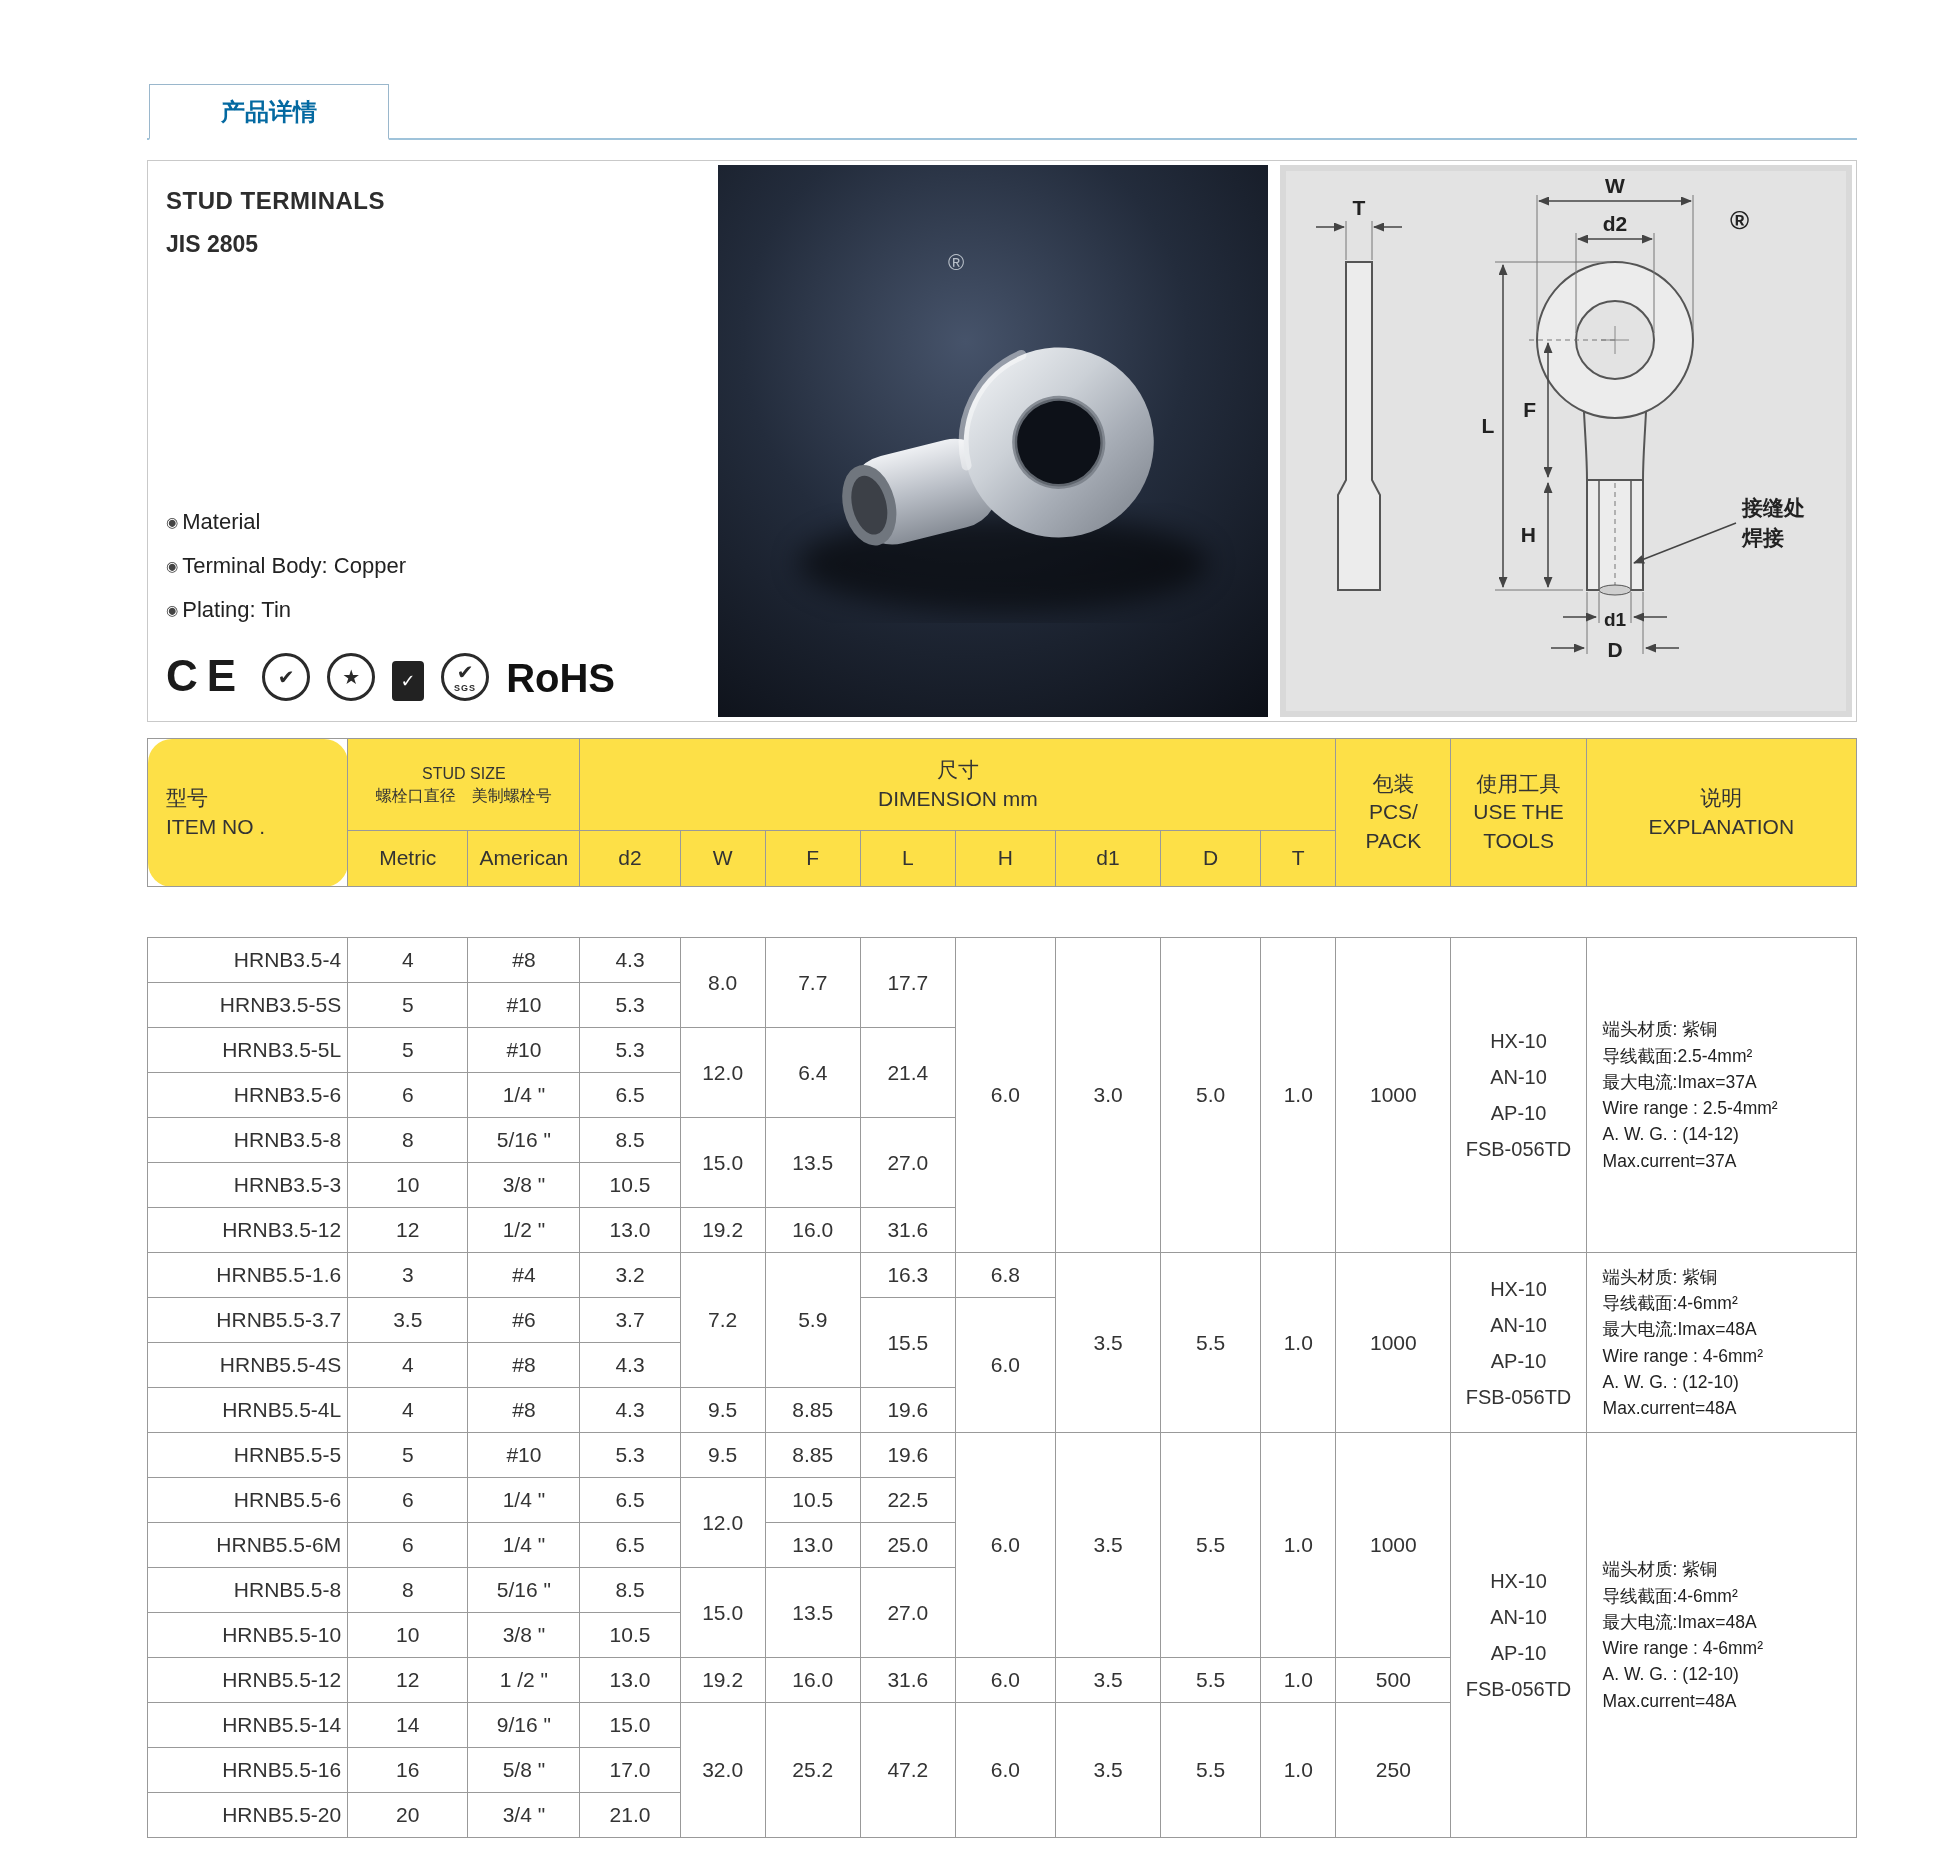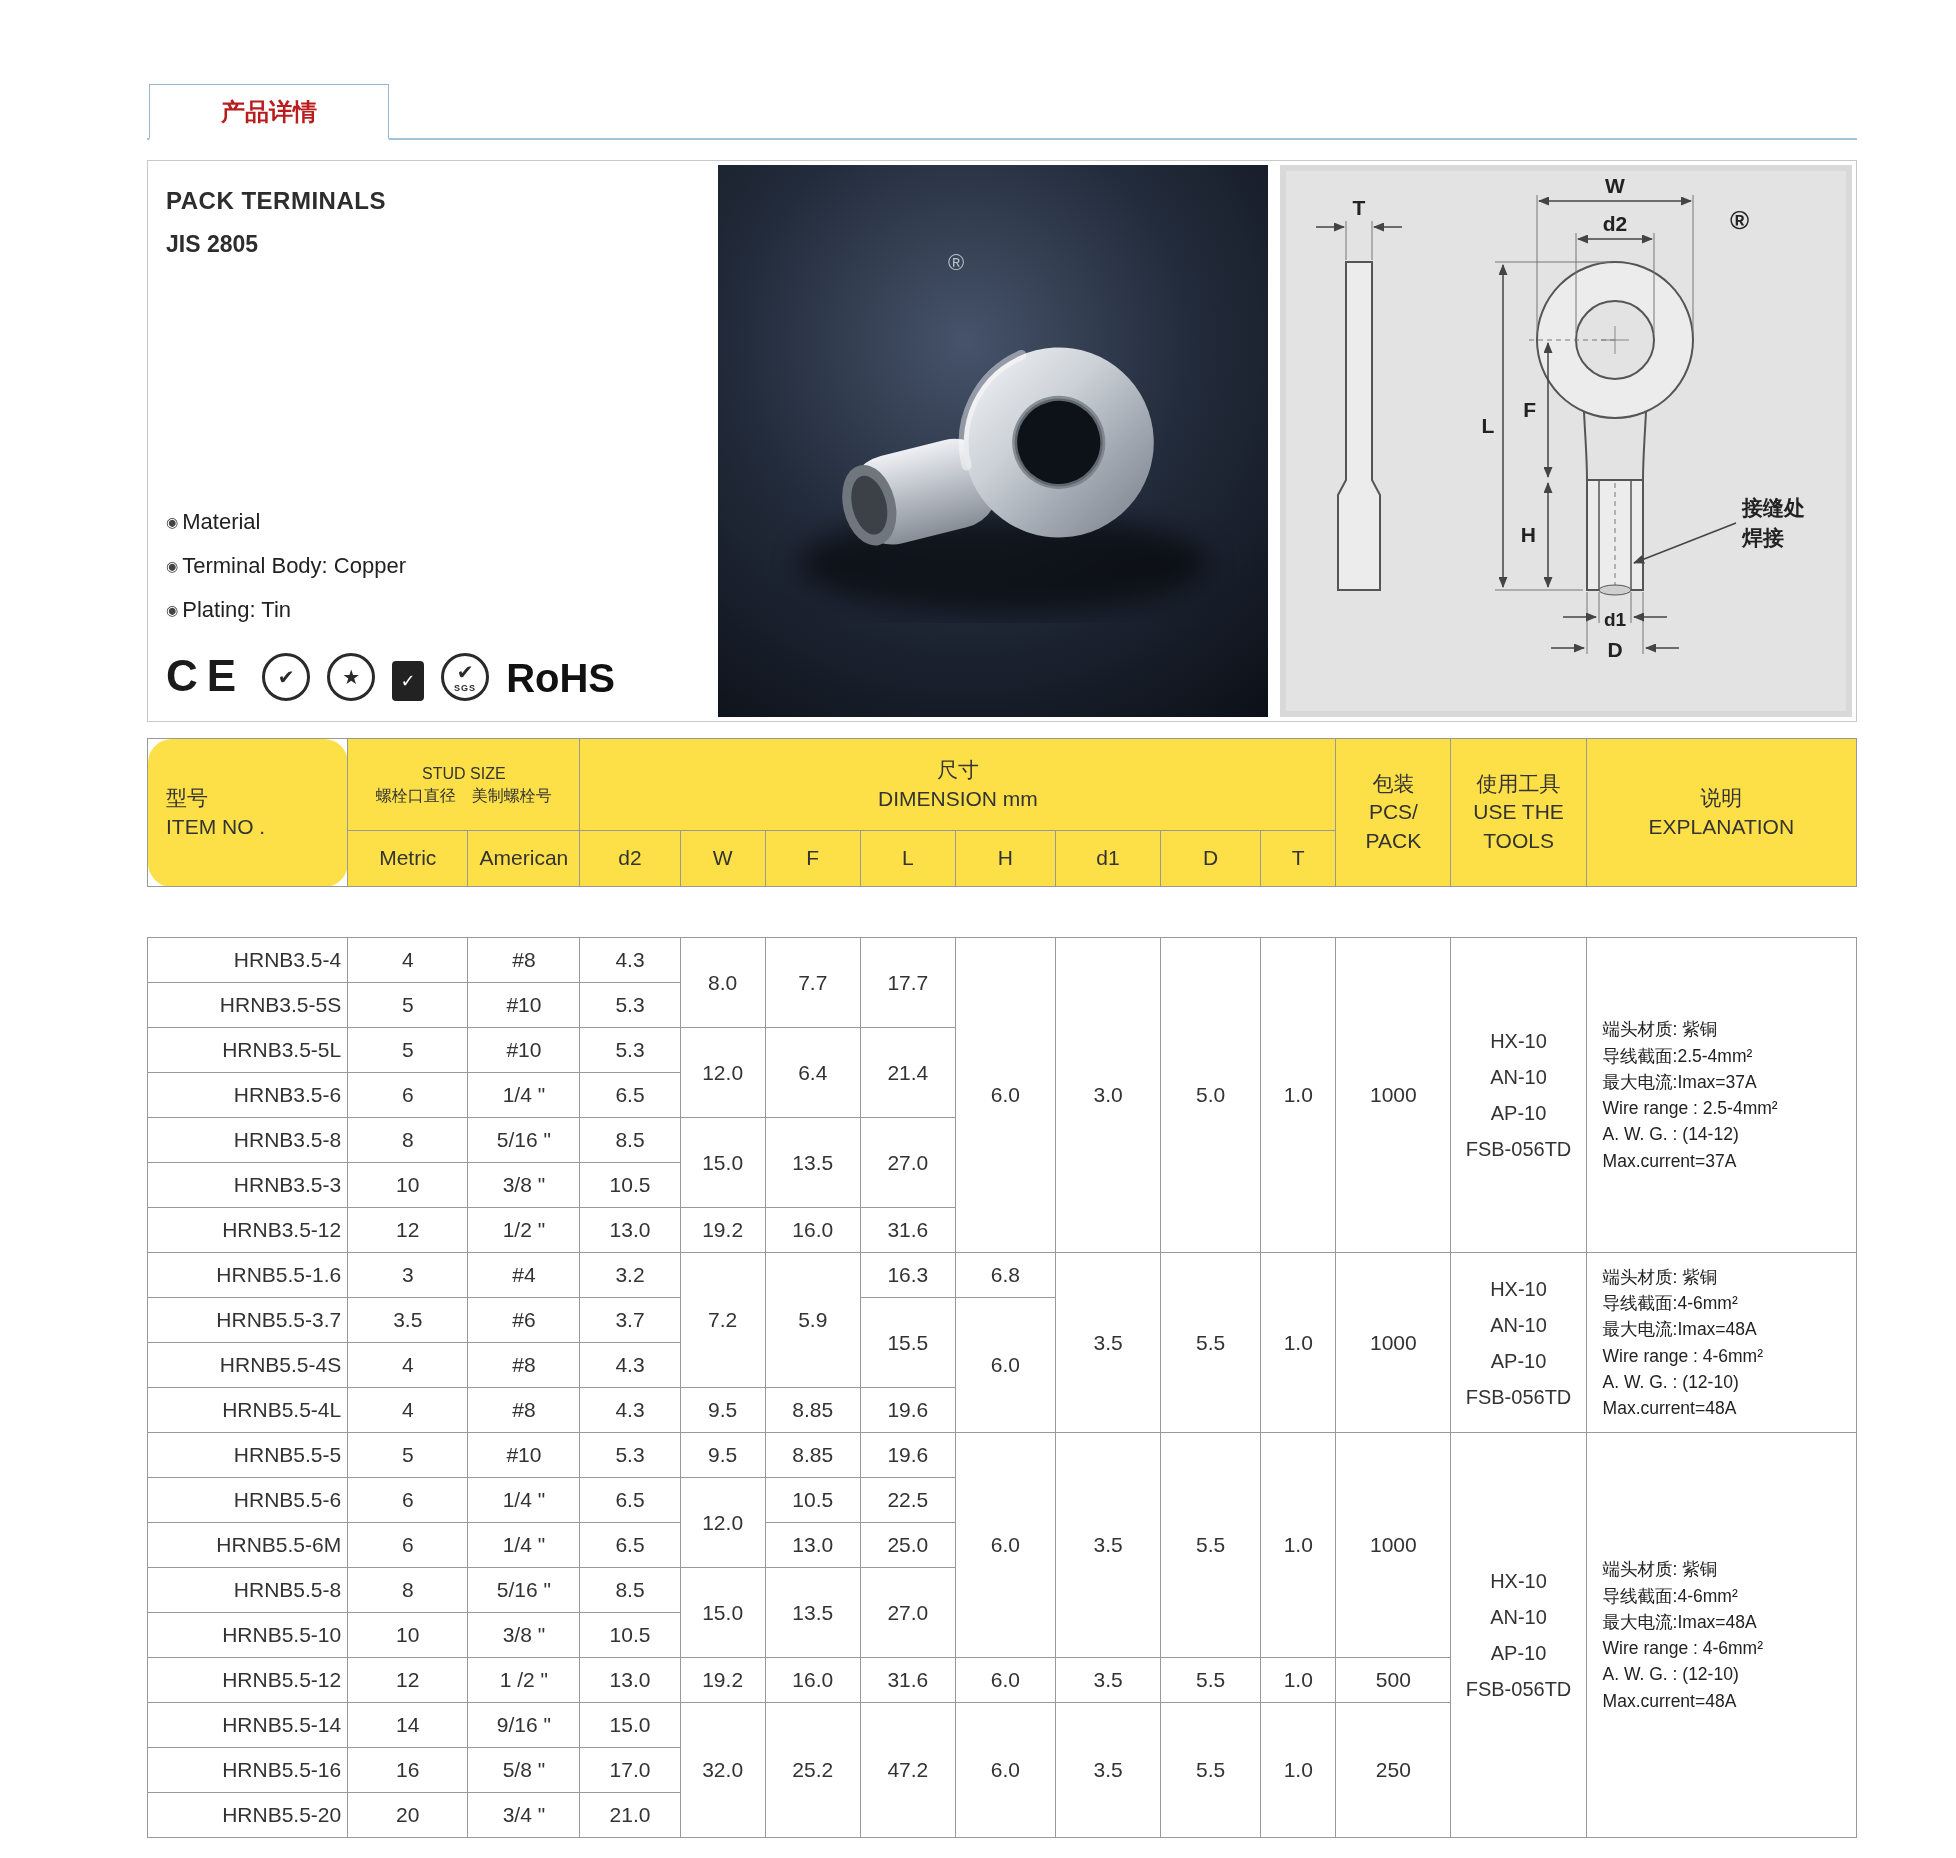--- a/index.html
+++ b/index.html
@@ -9,21 +9,21 @@
     font-family:"Liberation Sans","DejaVu Sans",sans-serif; color:#333;
   }
   .content { width:1710px; margin-left:147px; }
 
   
   .tabbar { margin-top:84px; height:56px; border-bottom:2px solid #9fc3da; position:relative; }
   .tab {
     position:absolute; left:2px; bottom:-2px; height:56px; width:240px;
     background:#fff; border:1px solid #9ab7cc; border-bottom:2px solid #fff;
     display:flex; align-items:center; justify-content:center;
-    font-size:24px; font-weight:bold; color:#b91c1c; cursor:pointer;
+    font-size:24px; font-weight:bold; color:#0369a1; cursor:pointer;
   }
 
   
   .product-box { margin-top:20px; border:1px solid #c9c9c9; height:562px; display:flex; padding:4px; }
   .product-info { flex:0 0 566px; padding:22px 14px 8px 14px; display:flex; flex-direction:column; }
   .product-title { font-size:24px; font-weight:bold; color:#2d2d2d; letter-spacing:.5px; }
   .product-standard { font-size:23px; font-weight:bold; color:#2d2d2d; margin-top:16px; }
   .bullets { margin-top:auto; list-style:none; }
   .bullets li { font-size:22px; color:#222; margin-bottom:18px; display:flex; align-items:center; }
   .bullet-mark { font-size:14px; margin-right:4px; color:#444; }
@@ -69,21 +69,21 @@
 
   <div class="tabbar">
     <div class="tab">
       <span>产品详情</span>
     </div>
   </div>
 
   <div class="product-box">
 
     <div class="product-info">
-      <div class="product-title">PACK TERMINALS</div>
+      <div class="product-title">STUD TERMINALS</div>
       <div class="product-standard">JIS 2805</div>
       <ul class="bullets">
         <li>
             <span class="bullet-mark">◉</span>
             <span>Material</span>
           </li>
         <li>
             <span class="bullet-mark">◉</span>
             <span>Terminal Body: Copper</span>
           </li>

